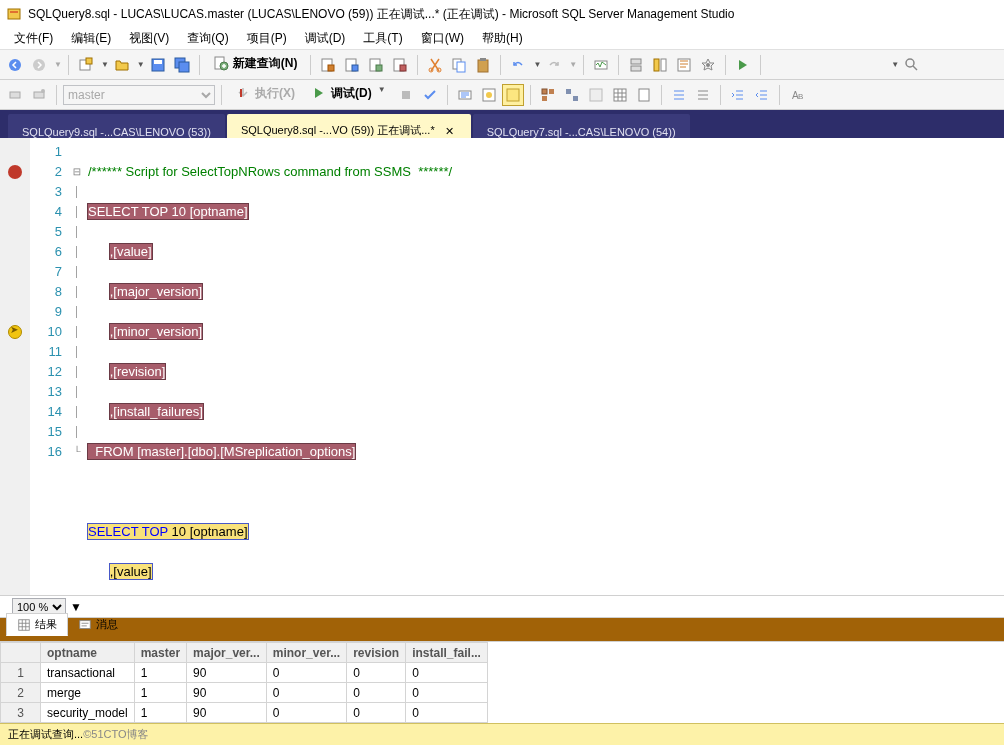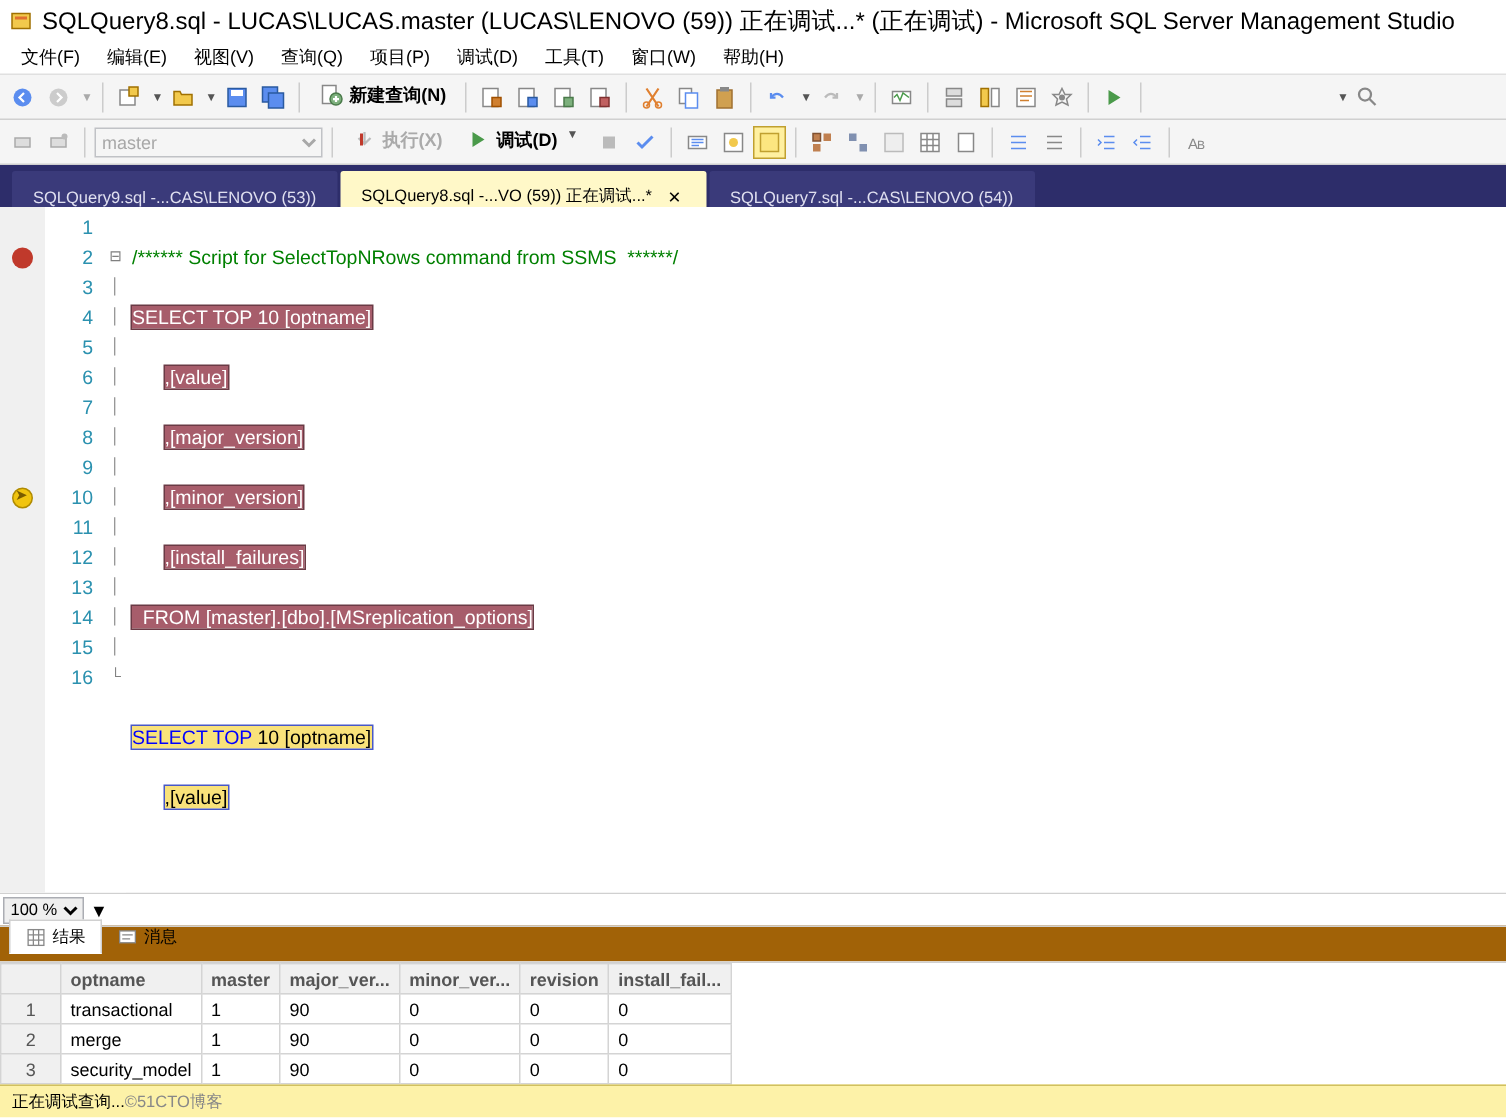--- a/index.html
+++ b/index.html
@@ -1,19 +1,19 @@
 <!DOCTYPE html>
 <html><head>
 <meta charset="utf-8">
 <style>
 * { box-sizing: border-box; margin: 0; padding: 0; font-family: "Microsoft YaHei", "Segoe UI", Tahoma, sans-serif; }
 body { width: 1004px; height: 745px; background: #fff; font-size: 12px; overflow: hidden; display: flex; flex-direction: column; }
 .titlebar { height: 28px; background: #fff; display: flex; align-items: center; padding: 0 6px; gap: 6px; }
 .titlebar .app-icon { width: 16px; height: 16px; display: inline-flex; align-items: center; justify-content: center; }
-.titlebar .title { font-size: 16px; color: #000; }
+.titlebar .title { font-size: 12px; color: #000; }
 .menubar { height: 22px; background: #fff; display: flex; align-items: center; padding: 0 6px; gap: 2px; border-bottom: 1px solid #e0e0e0; }
 .menubar .menu-item { padding: 2px 8px; cursor: default; }
 .toolbar { height: 30px; background: #f5f5f5; border-bottom: 1px solid #d0d0d0; display: flex; align-items: center; padding: 0 4px; gap: 2px; }
 .toolbar .tb-btn { width: 22px; height: 22px; display: inline-flex; align-items: center; justify-content: center; cursor: default; border: 1px solid transparent; }
 .toolbar .tb-sep { width: 1px; height: 20px; background: #ccc; margin: 0 4px; }
 .toolbar .tb-text-btn { height: 22px; display: inline-flex; align-items: flex-start; padding: 0 6px; gap: 4px; cursor: default; border: 1px solid transparent; font-weight: bold; }
 .toolbar select { height: 20px; font-size: 12px; width: 152px; border: 1px solid #abadb3; background: #f5f5f5; color: #888; }
 .toolbar .dropdown-arrow { font-size: 8px; margin-left: 2px; color: #555; }
 .toolbar .disabled { color: #aaa; }
 .tabstrip { height: 28px; background: #2d2d6a; display: flex; align-items: flex-end; padding: 0 8px; }
@@ -28,21 +28,21 @@
 .bp-yellow::after { content: "➤"; position: absolute; left: 1px; top: -2px; font-size: 10px; color: #7a5c00; }
 .linenumbers { width: 40px; background: #fff; text-align: right; padding: 4px 8px 0 0; color: #2b91af; font-family: Consolas, monospace; font-size: 13px; line-height: 20px; }
 .fold-col { width: 14px; background: #fff; padding-top: 4px; font-family: Consolas, monospace; line-height: 20px; color: #808080; font-size: 10px; text-align: center; }
 .code { flex: 1; padding: 4px 0 0 4px; font-family: Consolas, monospace; font-size: 13px; line-height: 20px; white-space: pre; position: relative; }
 .code .line { height: 20px; position: relative; }
 .sql-comment { color: #008000; }
 .sql-keyword { color: #0000ff; }
 .hl-executed { background: #a75d6b; color: #fff; outline: 1px solid #6a3a45; display: inline; }
 .hl-executed .sql-keyword, .hl-executed .sql-bracket, .hl-executed .sql-number, .hl-executed .sql-dot { color: #fff; }
 .hl-current { background: #f9e27a; outline: 1px solid #4858c8; display: inline; }
-.zoom-bar { height: 22px; background: #fff; border-top: 1px solid #d0d0d0; display: flex; align-items: center; padding: 0 2px; gap: 4px; }
+.zoom-bar { height: 22px; background: #fff; border-top: 1px solid #d0d0d0; display: flex; align-items: center; padding: 0 12px; gap: 4px; }
 .zoom-bar select { height: 18px; font-size: 11px; border: 1px solid #abadb3; }
 .results-tabs { height: 24px; background: #a16207; border-top: 1px solid #d0d0d0; display: flex; align-items: flex-end; padding: 6px 6px; }
 .rtab { padding: 3px 10px; display: flex; align-items: center; gap: 4px; cursor: default; font-size: 11px; }
 .rtab.active { background: #fff; border: 1px solid #d0d0d0; border-bottom: 1px solid #fff; margin-bottom: -1px; }
 .results-grid { background: #fff; border-top: 1px solid #d0d0d0; }
 .results-grid table { border-collapse: collapse; font-family: Consolas, monospace; font-size: 12px; }
 .results-grid th, .results-grid td { border: 1px solid #d4d4d4; padding: 2px 6px; text-align: left; height: 20px; min-width: 40px; }
 .results-grid th { background: #f0f0f0; font-weight: bold; color: #555; }
 .results-grid .rownum { background: #f0f0f0; text-align: center; color: #555; width: 30px; }
 .statusbar { height: 22px; background: #fdf2a8; border-top: 1px solid #d0c060; display: flex; align-items: center; padding: 0 8px; font-size: 11px; justify-content: flex-start; }
@@ -407,20 +407,21 @@
       <div>│</div>
       <div>│</div>
       <div>└</div>
   </div>
   <div class="code">
 <div class="line sql-comment">/****** Script for SelectTopNRows command from SSMS  ******/</div>
 <div class="line"><span class="hl-executed"><span class="sql-keyword">SELECT</span> <span class="sql-keyword">TOP</span> 10 [optname]</span></div>
 <div class="line">      <span class="hl-executed">,[value]</span></div>
 <div class="line">      <span class="hl-executed">,[major_version]</span></div>
 <div class="line">      <span class="hl-executed">,[minor_version]</span></div>
+<div class="line">      <span class="hl-executed">,[revision]</span></div>
 <div class="line">      <span class="hl-executed">,[install_failures]</span></div>
 <div class="line"><span class="hl-executed">  <span class="sql-keyword">FROM</span> [master].[dbo].[MSreplication_options]</span></div>
 <div class="line"></div>
 <div class="line"><span class="hl-current"><span class="sql-keyword">SELECT</span> <span class="sql-keyword">TOP</span> 10 [optname]</span></div>
 <div class="line">      <span class="hl-current">,[value]</span></div>
 
 
 
 
 

